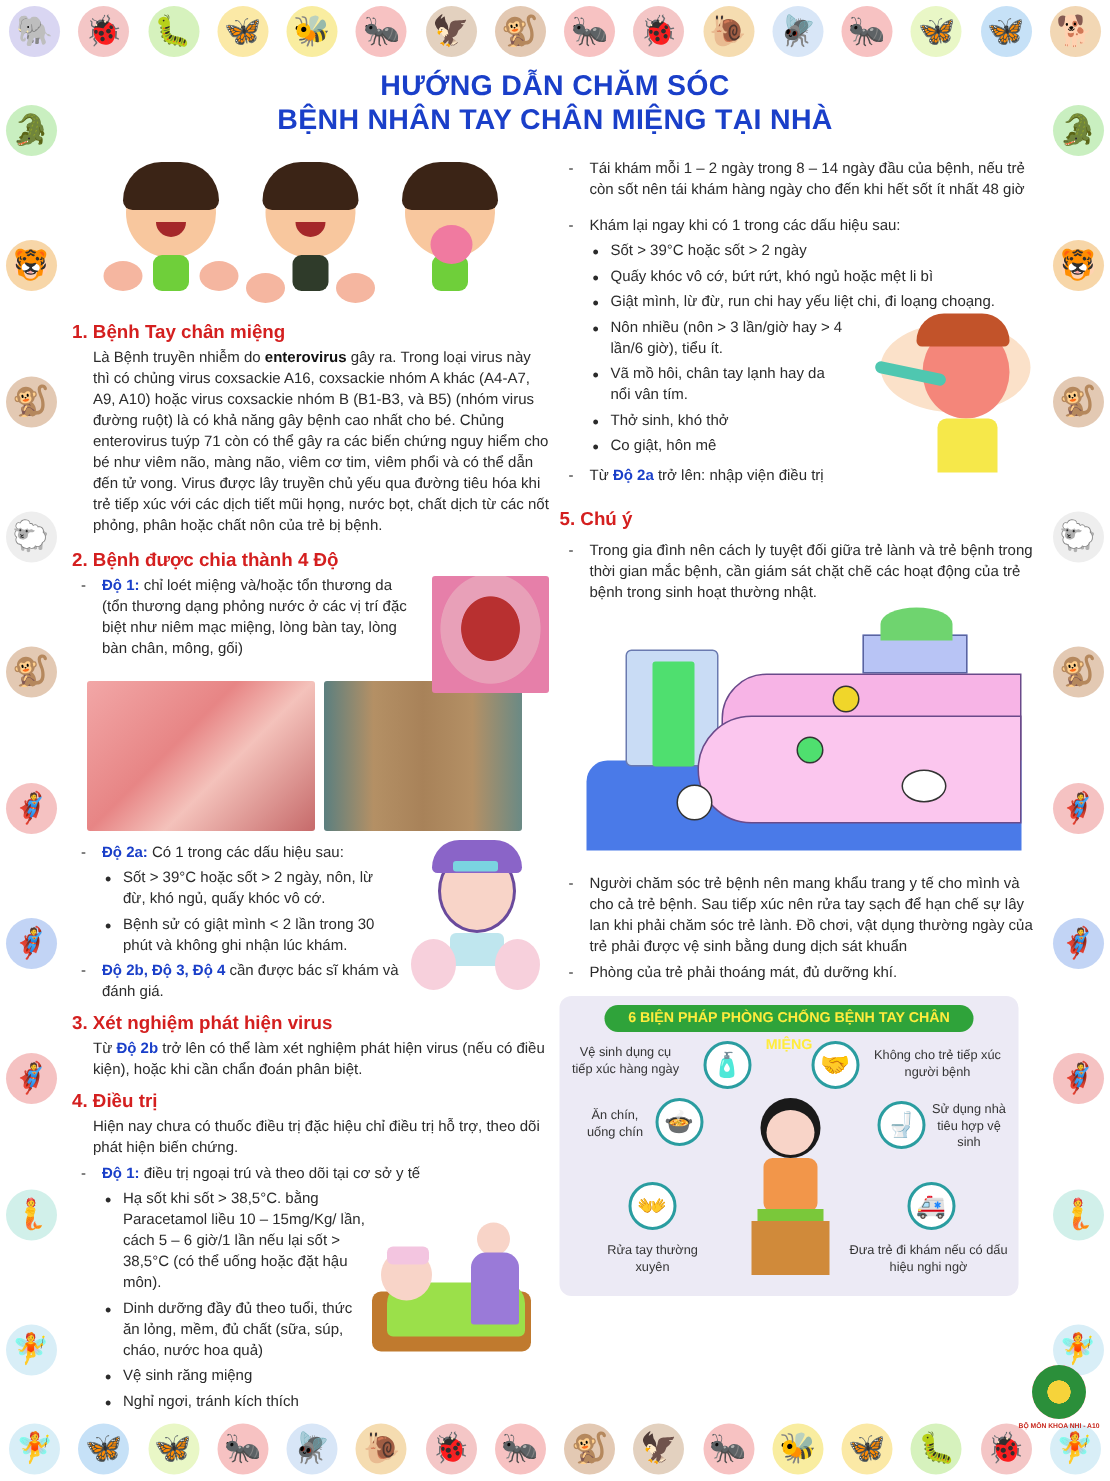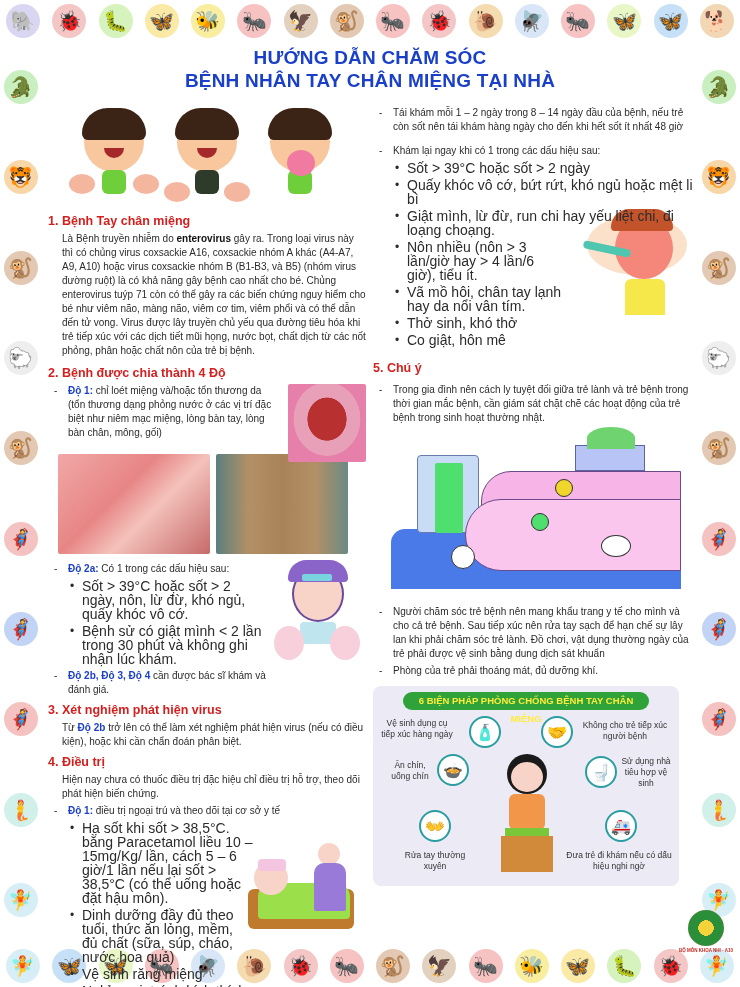--- a/index.html
+++ b/index.html
@@ -18,21 +18,21 @@
   .title { position: absolute; top: 46px; left: 0; width: 740px; text-align: center; color: #1a3fc9; font-weight: bold; font-size: 19px; line-height: 23px; letter-spacing: 0.2px; }
 
   .col-left { position: absolute; left: 48px; top: 100px; width: 318px; }
   .col-right { position: absolute; left: 373px; top: 100px; width: 320px; }
 
   .h-sec { color: #d41f1f; font-weight: bold; font-size: 12.5px; margin: 6px 0 4px 0; }
   .p { font-size: 10px; line-height: 14px; color: #2b2b2b; }
   .indent { padding-left: 14px; }
   .dash { position: relative; padding-left: 20px; font-size: 10px; line-height: 14px; color: #2b2b2b; margin: 3px 0; }
   .dash::before { content: "-"; position: absolute; left: 6px; top: 0; }
-  .bul { position: relative; padding-left: 34px; font-size: 14px; line-height: 14px; color: #2b2b2b; margin: 3px 0; }
+  .bul { position: relative; padding-left: 34px; font-size: 10px; line-height: 14px; color: #2b2b2b; margin: 3px 0; }
   .bul::before { content: "•"; position: absolute; left: 22px; top: 0; font-size: 12px; }
   .blue { color: #1a3fc9; font-weight: bold; }
   b.en { font-weight: bold; color: #111; }
 
   
   .kids { height: 108px; display: flex; justify-content: space-around; align-items: flex-end; padding: 0 20px; }
   .kid { width: 78px; height: 100px; position: relative; }
   .kid .head { position: absolute; left: 9px; top: 4px; width: 60px; height: 60px; background: #f8c79e; border-radius: 50%; }
   .kid .hair { position: absolute; left: 7px; top: 0; width: 64px; height: 32px; background: #3b2416; border-radius: 32px 32px 8px 8px; }
   .kid .body { position: absolute; left: 27px; top: 62px; width: 24px; height: 24px; background: #6fcf3a; border-radius: 6px; }
@@ -222,20 +222,21 @@
       <div style="position:absolute;left:44px;top:70px;width:40px;height:36px;background:#f6e84a;border-radius:6px 6px 0 0"></div>
     </div>
     <div class="bul">Sốt &gt; 39°C hoặc sốt &gt; 2 ngày</div>
     <div class="bul">Quấy khóc vô cớ, bứt rứt, khó ngủ hoặc mệt li bì</div>
     <div class="bul">Giật mình, lừ đừ, run chi hay yếu liệt chi, đi loạng choạng.</div>
     <div class="bul" style="width:190px">Nôn nhiều (nôn &gt; 3 lần/giờ hay &gt; 4 lần/6 giờ), tiểu ít.</div>
     <div class="bul" style="width:190px">Vã mồ hôi, chân tay lạnh hay da nổi vân tím.</div>
     <div class="bul">Thở sinh, khó thở</div>
     <div class="bul">Co giật, hôn mê</div>
   </div>
+  <div class="dash" style="margin-top:6px"><span>Từ </span><span class="blue">Độ 2a</span><span> trở lên: nhập viện điều trị</span></div>
 
   <div style="margin-top:14px">
     <div class="h-sec">5. Chú ý</div>
     <div class="dash" style="margin-top:8px">Trong gia đình nên cách ly tuyệt đối giữa trẻ lành và trẻ bệnh trong thời gian mắc bệnh, cần giám sát chặt chẽ các hoạt động của trẻ bệnh trong sinh hoạt thường nhật.</div>
 
     <div class="handwash">
       <div style="position:absolute;left:0;top:94px;width:290px;height:60px;background:#4a7ae8;border-radius:14px 0 0 0"></div>
       <div style="position:absolute;left:26px;top:20px;width:62px;height:78px;background:#c9dcf5;border:1px solid #6a7ab0;border-radius:4px"></div>
       <div style="position:absolute;left:44px;top:28px;width:28px;height:70px;background:#4fdf6f;border-radius:2px"></div>
       <div style="position:absolute;left:184px;top:10px;width:70px;height:26px;background:#b8c4f5;border:1px solid #5a64a0"></div>

